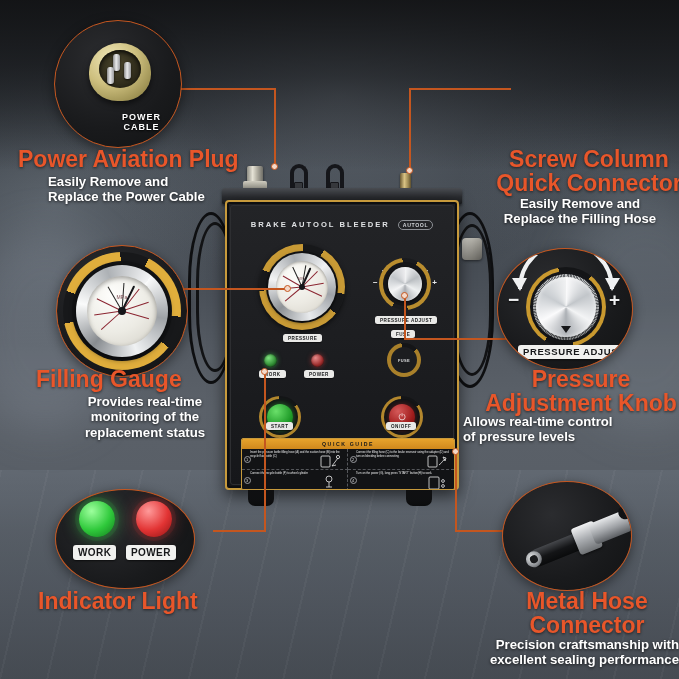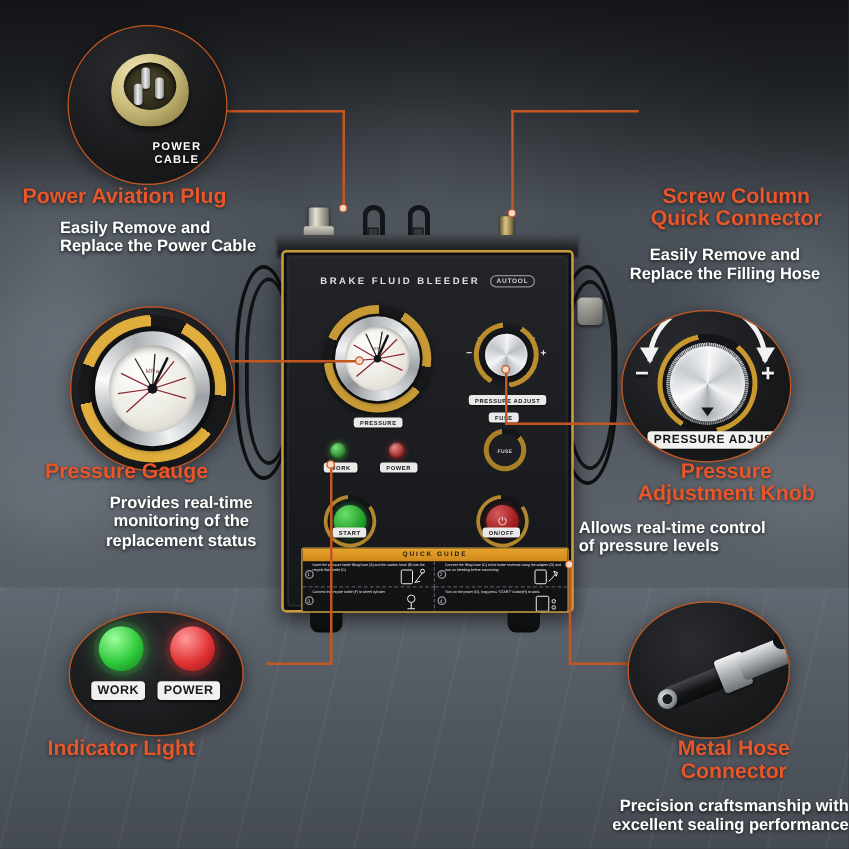--- a/index.html
+++ b/index.html
@@ -212,21 +212,21 @@
     position:absolute; background:#f1f1ef; color:#17181a;
     font-size:8px; font-weight:700; letter-spacing:.4px; line-height:1.1;
     padding:2px 5px; border-radius:3px; text-align:center;
     box-shadow:0 1px 2px rgba(0,0,0,.6);
   }
   .chip.plain{ background:transparent; color:#fff; box-shadow:none;
     text-shadow:0 1px 2px rgba(0,0,0,.9); letter-spacing:1px; }
 
   .c-title{
     position:absolute; color:#e8562a; font-weight:700; line-height:1.04;
-    font-size:17px; text-shadow:0 1px 3px rgba(0,0,0,.6); white-space:pre-line;
+    font-size:23px; text-shadow:0 1px 3px rgba(0,0,0,.6); white-space:pre-line;
   }
   .c-sub{
     position:absolute; color:#ffffff; font-weight:700; line-height:1.16;
     font-size:13.2px; text-shadow:0 1px 3px rgba(0,0,0,.75); white-space:pre-line;
   }
 
   
   .ln{ position:absolute; background:#c4561f; }
   .ln.h{ height:1.6px; } .ln.v{ width:1.6px; }
   .dot{ position:absolute; width:7px;height:7px;border-radius:50%;
@@ -334,21 +334,21 @@
     <div class="mach-top-bar"></div>
     <div class="side-cap"></div>
 
     <div class="mach-foot l"></div>
     <div class="mach-foot r"></div>
 
     <div class="mach-body">
       <div class="mach-inner">
 
         <div class="brandline">
-          <span>BRAKE FLUID BLEEDER</span>
+          <span>BRAKE AUTOOL BLEEDER</span>
           <span class="brand-badge">AUTOOL</span>
         </div>
 
         <div class="gauge-wrap">
           <div class="gauge-ring-gold"></div>
           <div class="gauge-ring-dark"></div>
           <div class="gauge-bezel"></div>
           <div class="gauge-face">
             <div class="g-tick" style="transform:translate(-50%,-100%) rotate(-130deg)"></div>
             <div class="g-tick" style="transform:translate(-50%,-100%) rotate(-95deg)"></div>
@@ -507,21 +507,21 @@
         <div class="g-tick k" style="height:28px; transform:translate(-50%,-100%) rotate(4deg)"></div>
         <div class="g-tick" style="height:28px; transform:translate(-50%,-100%) rotate(38deg)"></div>
         <div class="g-tick" style="height:28px; transform:translate(-50%,-100%) rotate(72deg)"></div>
         <div class="g-tick" style="height:28px; transform:translate(-50%,-100%) rotate(106deg)"></div>
         <div class="g-txt" style="top:18px; font-size:5px;">MPa</div>
         <div class="g-needle" style="height:28px; transform:translate(-50%,-100%) rotate(26deg)"></div>
         <div class="g-hub" style="width:8px;height:8px;margin:-4px 0 0 -4px"></div>
       </div>
     </div>
   </div>
-  <div class="c-title" style="left:36px; top:368px; width:220px;">Pressure Gauge</div>
+  <div class="c-title" style="left:36px; top:368px; width:220px;">Filling Gauge</div>
   <div class="c-sub" style="left:50px; top:394px; width:190px; text-align:center;">Provides real-time
 monitoring of the
 replacement status</div>
 
   <div class="circle" style="left:497px; top:248px; width:136px; height:122px;">
     <div class="knob-big">
       <div class="kb-gold"></div>
       <div class="kb-dk"></div>
       <div class="kb-knurl"></div>
       <div class="kb-face"></div>

